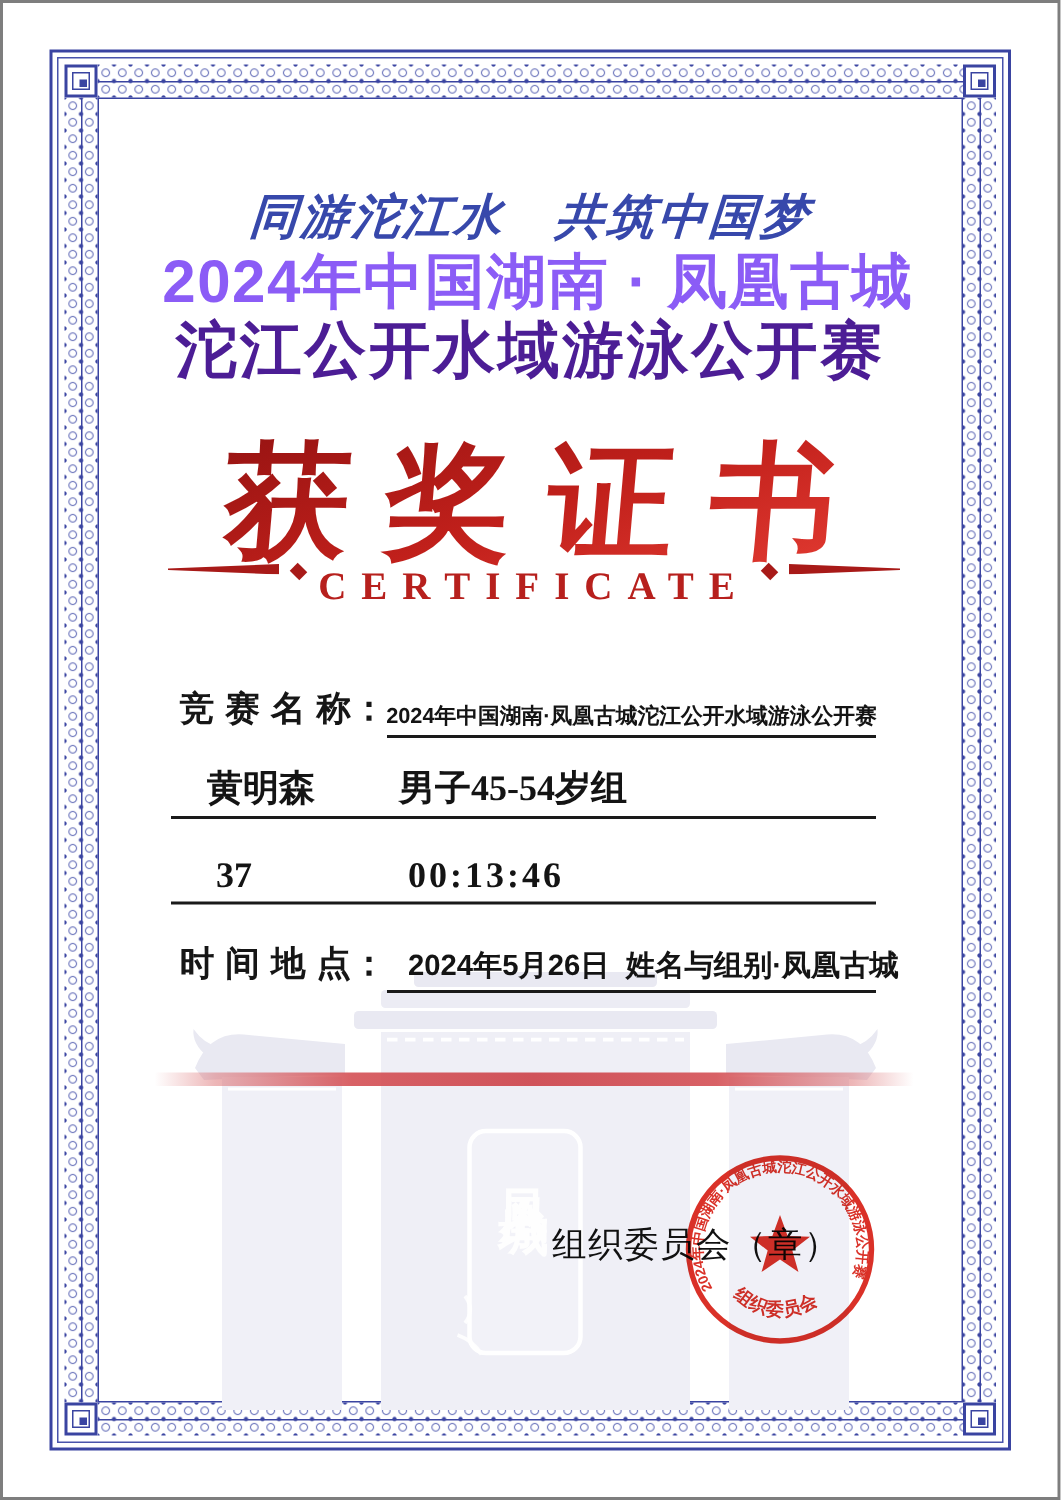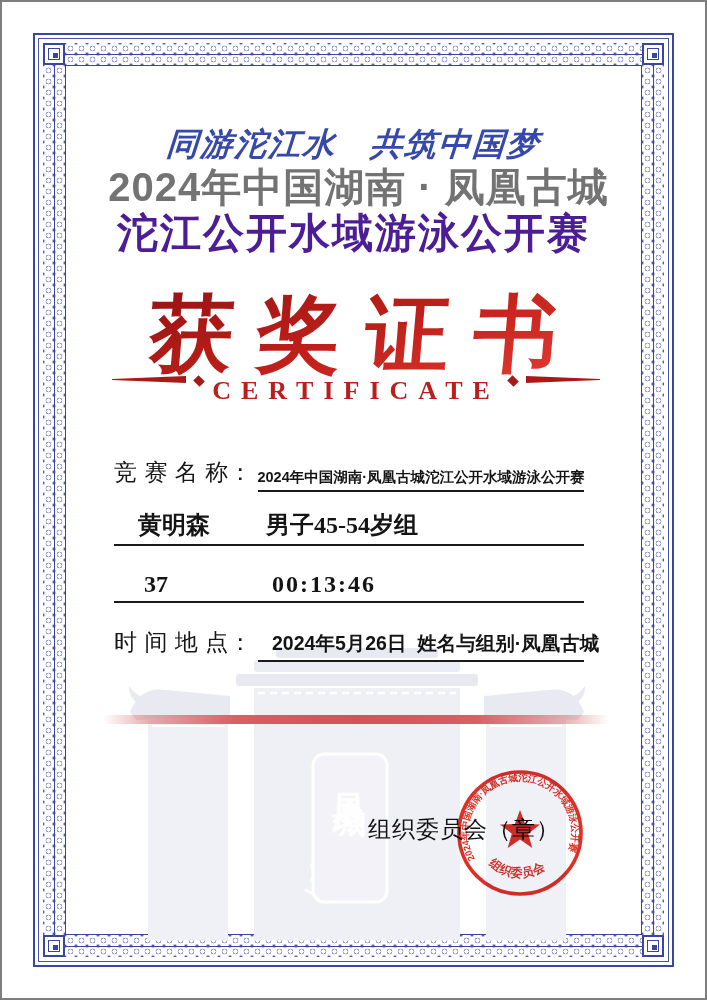--- a/index.html
+++ b/index.html
@@ -47,39 +47,39 @@
   .watermark{position:absolute;left:124px;top:646px;width:462px;height:292px;z-index:1;}
   .plaque-text{
     position:absolute;left:329px;top:764px;width:40px;height:130px;z-index:1;
     writing-mode:vertical-rl;text-orientation:upright;
     font-size:33px;font-weight:bold;color:#ffffff;letter-spacing:6px;opacity:.95;
   }
   
   .centered{position:absolute;left:0;right:0;text-align:center;white-space:pre;}
   .slogan{top:121px;font-size:32px;font-weight:bold;font-style:italic;
     color:#3748ab;letter-spacing:2px;transform:skewX(-4deg);z-index:4;}
-  .title1{top:158px;font-size:40px;font-weight:900;color:#737373;letter-spacing:1px;z-index:4;margin-left:10px;}
+  .title1{top:158px;font-size:40px;font-weight:900;color:#8b5cf6;letter-spacing:1px;z-index:4;margin-left:10px;}
   .title2{top:204px;font-size:41px;font-weight:900;color:#4c1d95;letter-spacing:2px;z-index:4;}
   .award{top:276px;font-size:84px;font-weight:900;letter-spacing:24px;text-indent:24px;
     transform:skewX(-5deg);z-index:4;
     background:linear-gradient(160deg,#8c1010 8%,#c1201b 52%,#ee443a 95%);
     -webkit-background-clip:text;background-clip:text;color:transparent;}
   .cert-row{position:absolute;top:374px;left:110px;width:488px;display:flex;
     align-items:flex-start;gap:8px;z-index:4;}
   .cert-text{font-family:"Liberation Serif",serif;font-weight:bold;font-size:26px;
     letter-spacing:10px;color:#b7201d;white-space:nowrap;}
   .cert-line{flex:1;height:7px;position:relative;background:#a81a18;}
   .cl-left{clip-path:polygon(100% 0,0 44%,0 56%,100% 100%);}
   .cl-right{clip-path:polygon(0 0,100% 44%,100% 56%,0 100%);}
   .cert-diamond{width:10px;height:10px;background:#a81a18;transform:rotate(45deg) scale(.9,.75);flex:none;}
   
   .field-row{position:absolute;left:112px;width:470px;height:42px;display:flex;
     align-items:flex-end;z-index:4;}
-  .field-label{flex:none;width:144px;font-size:23px;font-weight:normal;color:#161616;
-    padding-bottom:4px;white-space:pre;letter-spacing:.5px;}
+  .field-label{flex:none;width:144px;font-size:23px;font-weight:bold;color:#161616;
+    padding-bottom:4px;white-space:pre;letter-spacing:.5px;text-align:right;}
   .field-line{flex:1;height:100%;border-bottom:2px solid #1a1a1a;position:relative;}
   .fv{position:absolute;bottom:3px;white-space:pre;color:#141414;}
   .fv-center{left:50%;transform:translateX(-50%);font-size:14.5px;font-weight:bold;}
   .fv-serif{font-family:Liberation Serif, serif;font-size:24px;font-weight:600;}
   .fv-date{left:14px;font-size:19.5px;font-weight:bold;}
   
   .red-bar{position:absolute;left:101px;top:713px;width:506px;height:9px;z-index:2;
     background:linear-gradient(90deg,rgba(221,94,99,0) 0%,rgba(219,110,112,.5) 8%,
       rgba(212,80,85,.9) 26%,#d0535a 50%,rgba(212,80,85,.9) 74%,
       rgba(219,110,112,.5) 92%,rgba(221,94,99,0) 100%);}

